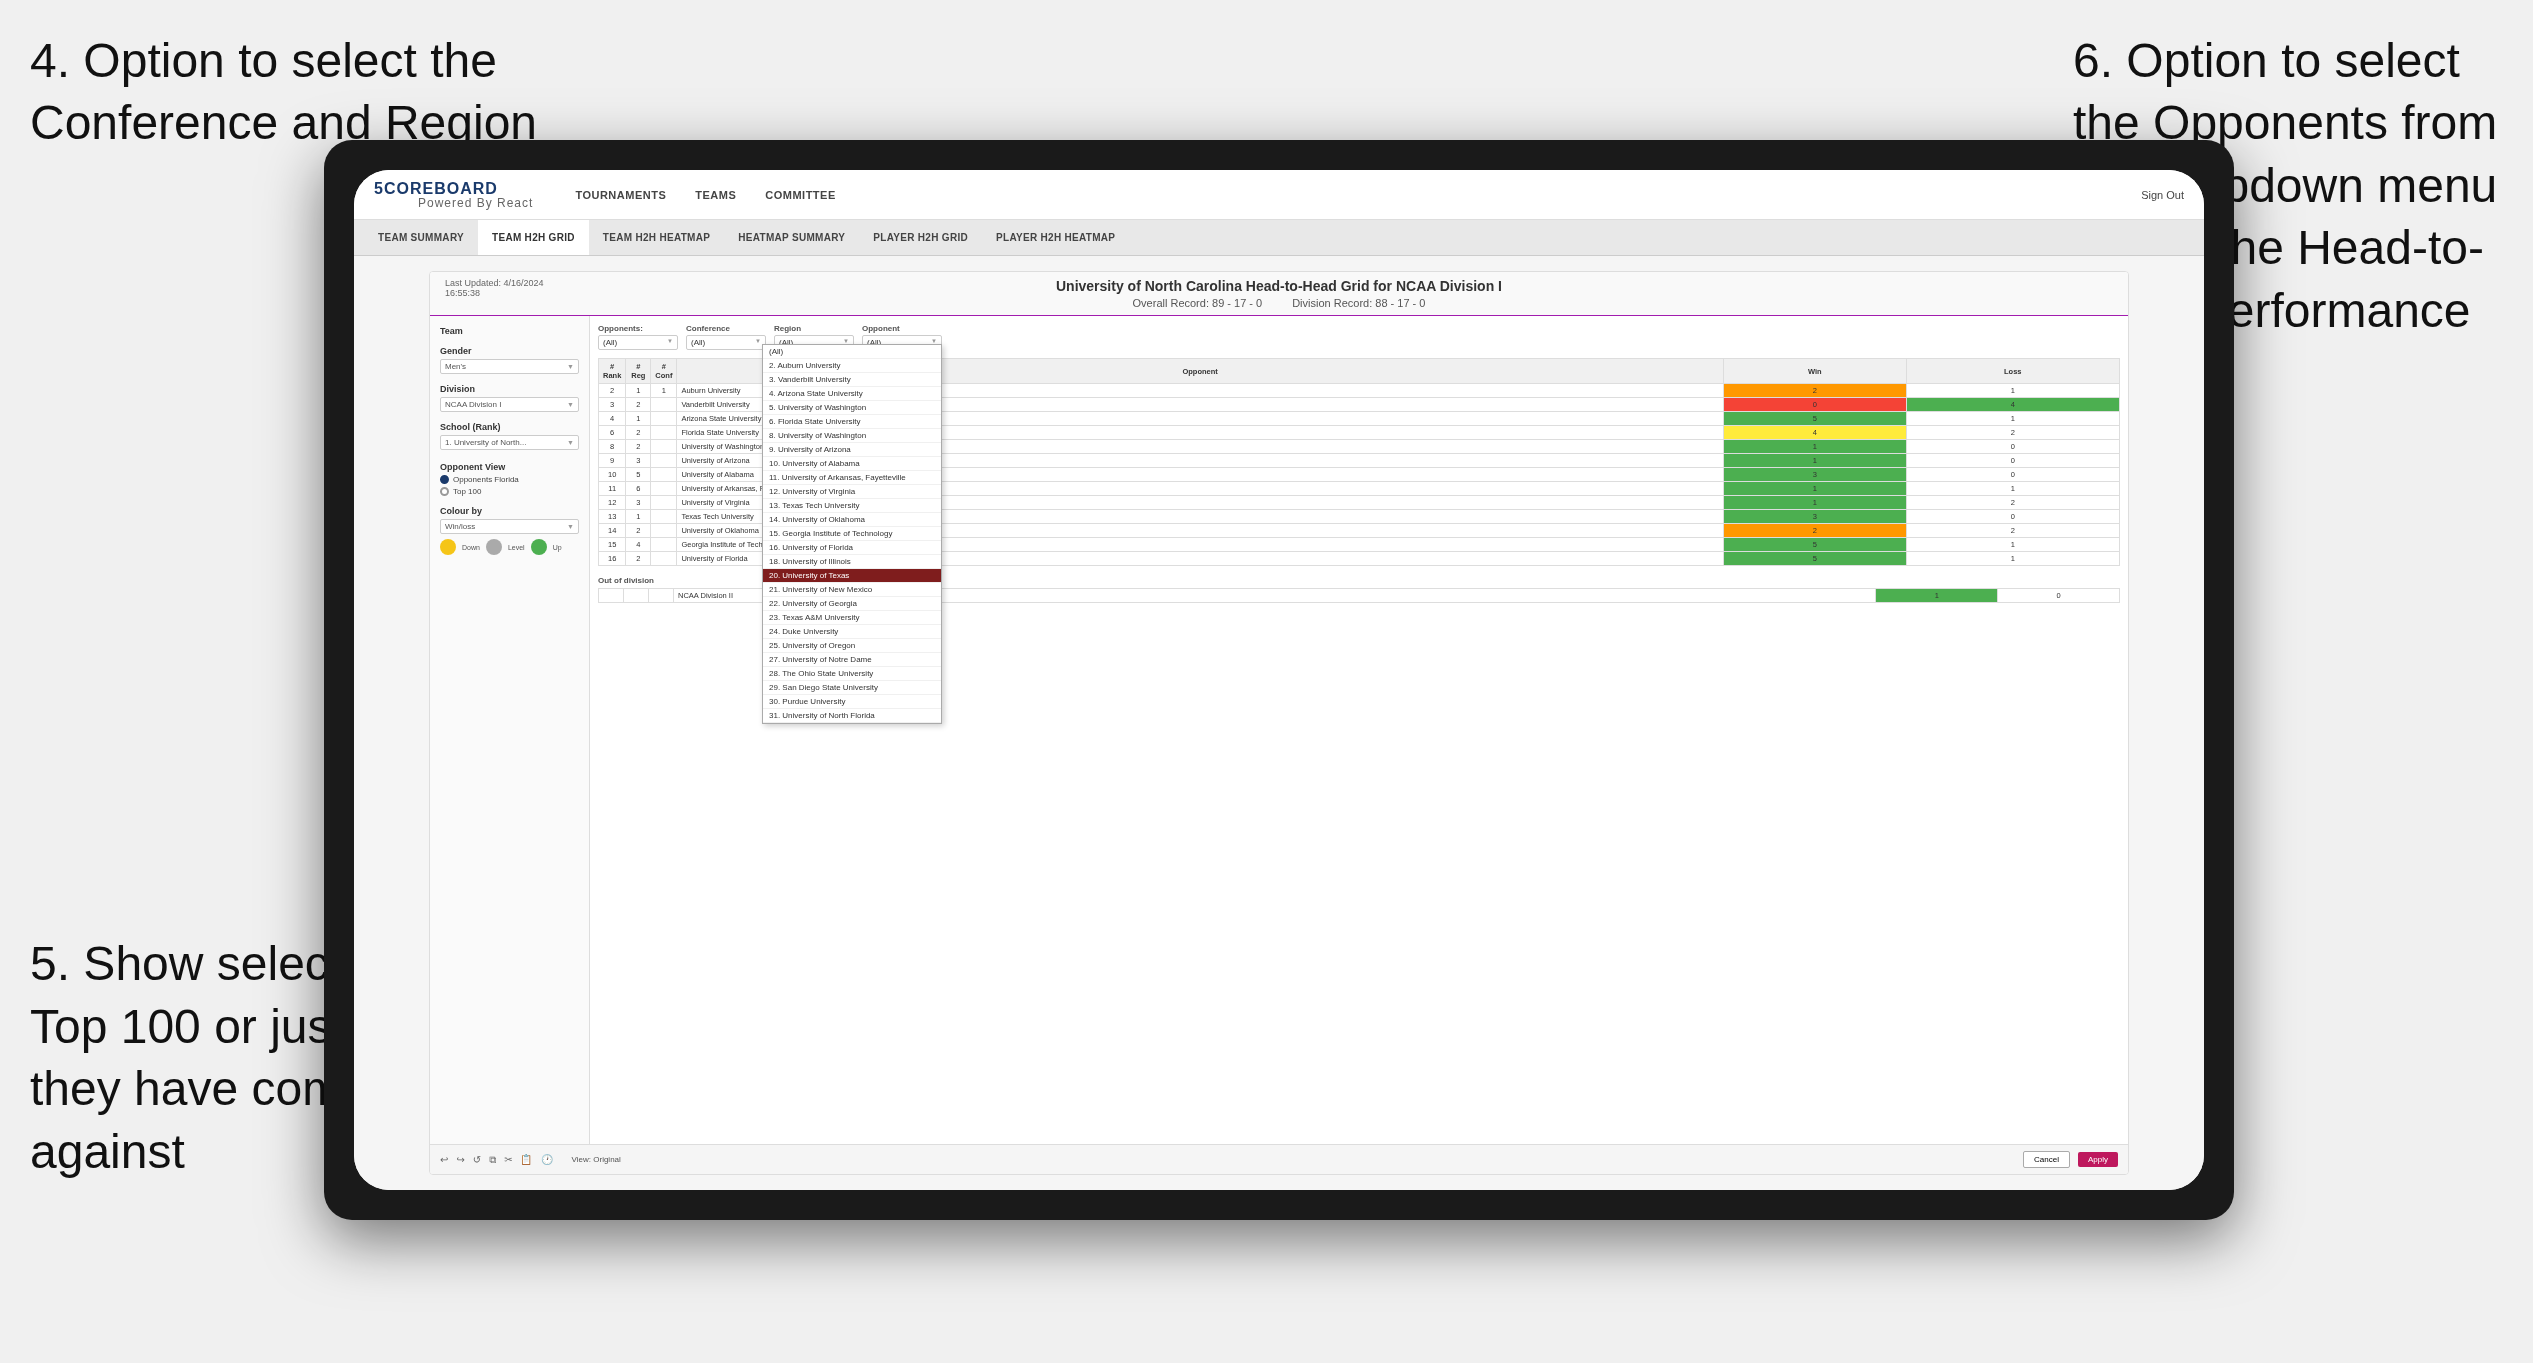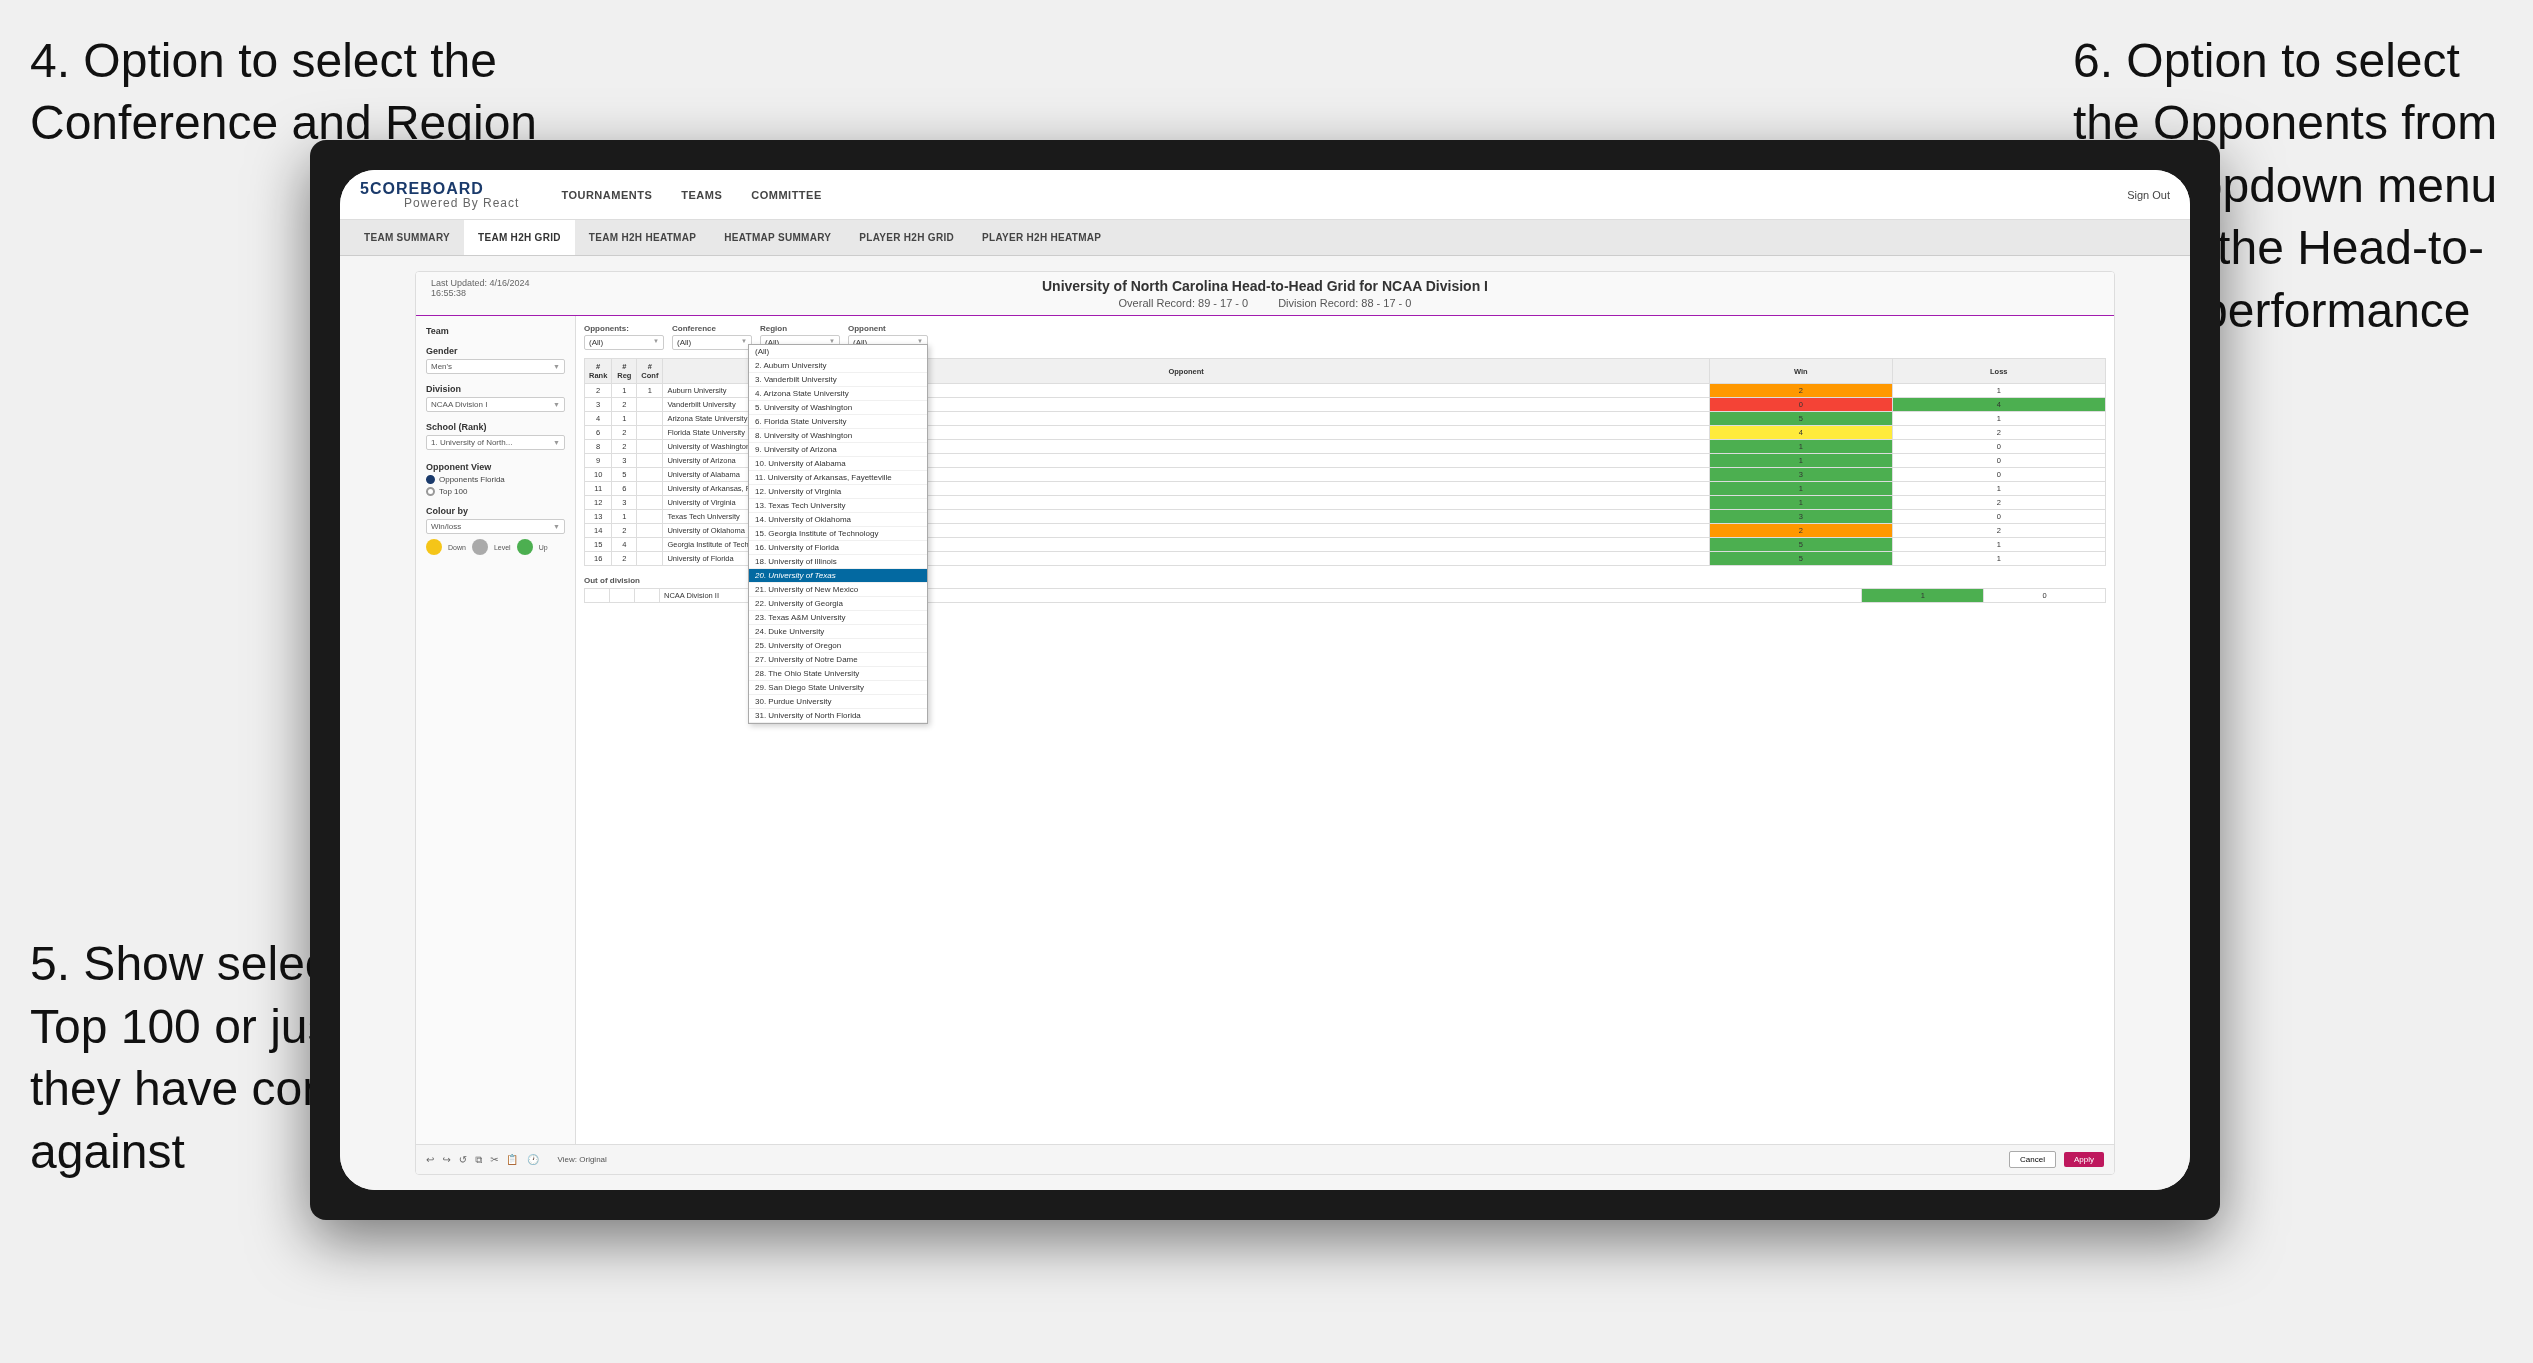--- a/index.html
+++ b/index.html
@@ -31,25 +31,25 @@
       top: 0; left: 0;
       width: 2533px;
       height: 1363px;
       pointer-events: none;
     }
 
     
     .tablet-frame {
       position: absolute;
       top: 140px;
-      left: 310px;
+      left: 324px;
       width: 1910px;
       height: 1080px;
       background: #1a1a1a;
-      border-radius: 16px;
+      border-radius: 28px;
       box-shadow: 0 20px 60px rgba(0,0,0,0.5);
       padding: 30px;
     }
 
     .tablet-screen {
       width: 100%;
       height: 100%;
       background: #fff;
       border-radius: 35px;
       overflow: hidden;
@@ -407,23 +407,22 @@
       font-size: 8px;
     }
 
     .dropdown-item {
       padding: 2px 6px;
       color: #333;
       border-bottom: 1px solid #f0f0f0;
     }
 
     .dropdown-item.selected-blue {
-      background: #0369a1;
+      background: #7f1d1d;
       color: #fff;
-      font-style: italic;
     }
 
     .opponent-area {
       position: relative;
     }
 
     
     .btn-cancel {
       background: #fff;
       border: 1px solid #aaa;

